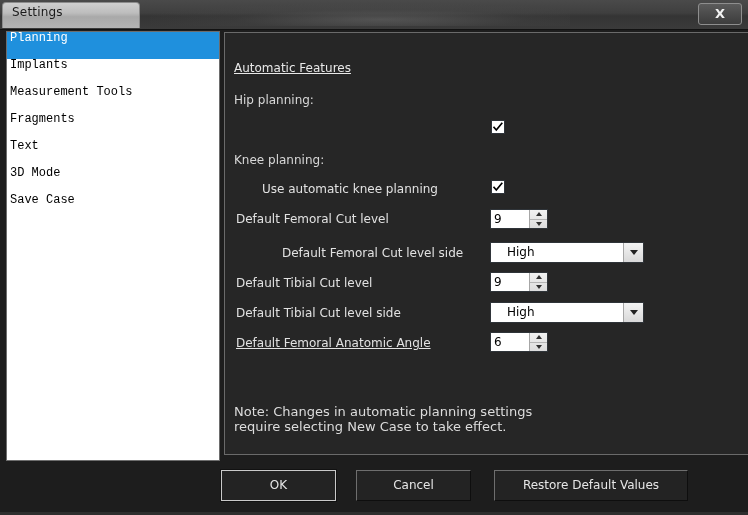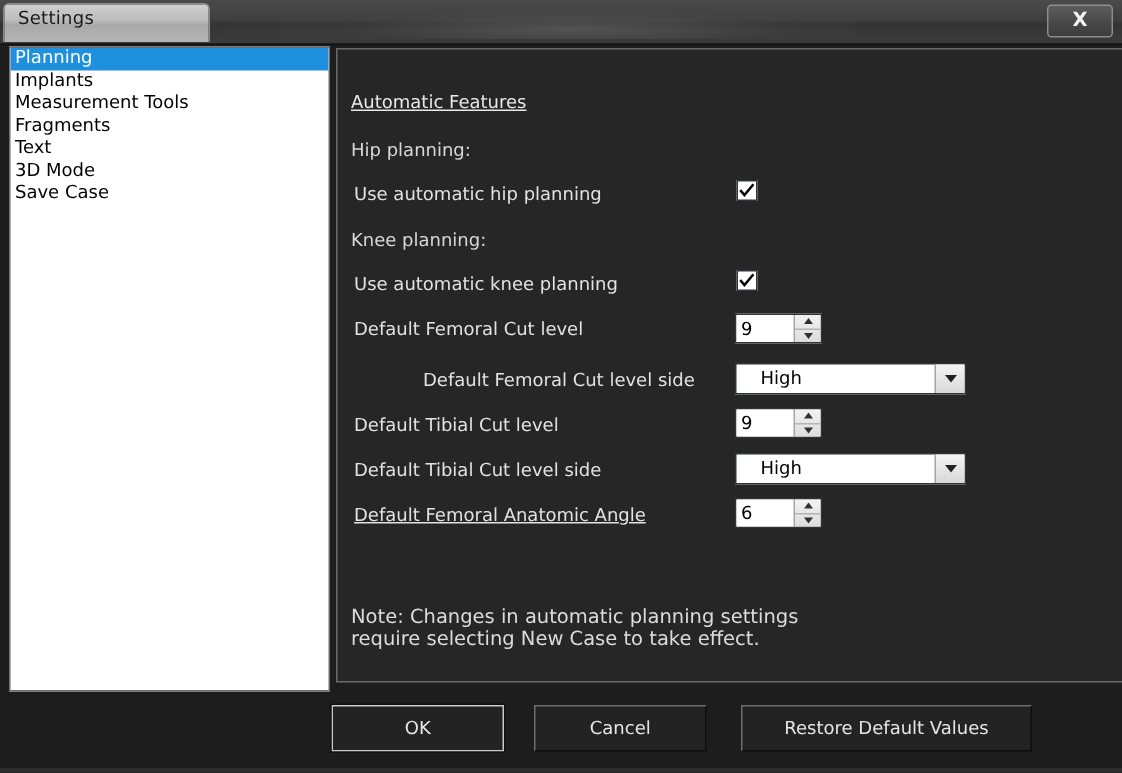--- a/index.html
+++ b/index.html
@@ -80,27 +80,28 @@
     position: absolute;
     left: 6px; top: 31px;
     width: 214px;
     height: 430px;
     background: #ffffff;
     border: 1px solid #6d6d6d;
     box-sizing: border-box;
     overflow: hidden;
   }
   .list-item {
-    height: 15px;
+    height: 27px;
     line-height: 13.5px;
     padding-left: 3px;
     font-size: 12px;
     color: #000000;
     white-space: nowrap;
     cursor: default;
+    font-family: Liberation Mono, monospace;
   }
   .list-item.selected {
     background: #1f90dd;
     color: #ffffff;
   }
 
   
   #settings-panel {
     position: absolute;
     left: 224px; top: 32px;
@@ -281,30 +282,29 @@
     <div class="list-item">3D Mode</div>
     <div class="list-item">Save Case</div>
   </div>
 
   <div id="settings-panel">
 
     <div id="section-heading">Automatic Features</div>
 
     <div class="sub-label" style="top:60px;">Hip planning:</div>
 
-    <div class="field-label" style="top:89px;">Use automatic hip planning</div>
     <div class="checkbox" style="left:266px; top:87px;">
       <svg width="12" height="12" viewBox="0 0 12 12">
         <path d="M1.5 5.8 L4.3 9 L10.3 1.8" stroke="#000" stroke-width="1.7" fill="none"></path>
       </svg>
     </div>
 
     <div class="sub-label" style="top:120px;">Knee planning:</div>
 
-    <div class="field-label" style="top:149px;">Use automatic knee planning</div>
+    <div class="field-label" style="top:149px;margin-left:26px;">Use automatic knee planning</div>
     <div class="checkbox" style="left:266px; top:147px;">
       <svg width="12" height="12" viewBox="0 0 12 12">
         <path d="M1.5 5.8 L4.3 9 L10.3 1.8" stroke="#000" stroke-width="1.7" fill="none"></path>
       </svg>
     </div>
 
     <div class="field-label" style="top:179px;">Default Femoral Cut level</div>
     <div class="spinner" style="left:265px; top:176px;">
       <div class="value">9</div>
       <div class="spin-btns">

